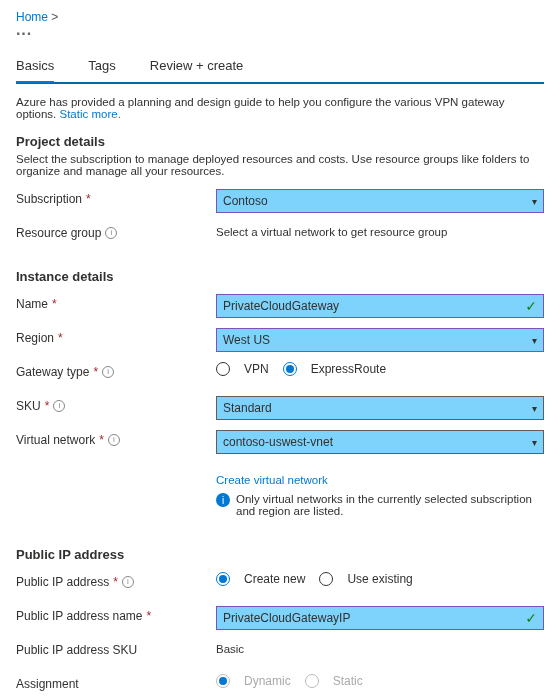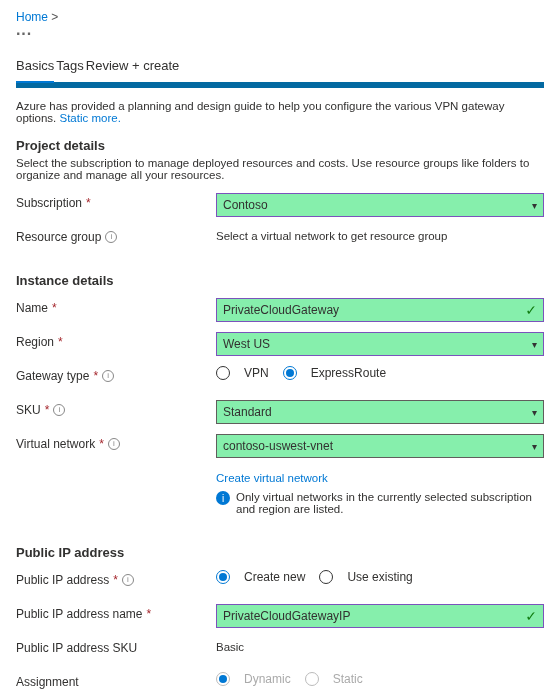--- a/index.html
+++ b/index.html
@@ -10,50 +10,50 @@
     color: #323130;
     background: #fff;
     width: 560px;
   }
   .content { padding: 10px 16px 0 16px; }
   .breadcrumb { color: #0078d4; font-size: 12px; margin-bottom: 2px; }
   .breadcrumb span { cursor: pointer; }
   .chev { color: #555; }
   h1 { font-size: 22px; font-weight: 600; margin: 2px 0 10px 0; display:flex; align-items:center; gap:8px;}
   .dots { color:#666; font-size:16px; line-height:1; }
-  .tabs { border-bottom: 6px solid #0369a1; display:flex; gap:2px; font-size:13px; }
+  .tabs { border-bottom: 2px solid #0369a1; display:flex; gap:34px; font-size:13px; }
   .tab { padding: 6px 0 8px 0; cursor:pointer; color:#323130; }
   .tab.active { border-bottom: 2px solid #0078d4; font-weight:400; margin-bottom:-1px; }
   .intro { margin: 12px 0 14px 0; font-size:11.5px; color:#323130; }
   .link { color:#0078d4; cursor:pointer; }
   .section-title { font-weight:600; font-size:13px; margin: 6px 0 4px 0; }
   .section-desc { font-size:11.5px; color:#323130; margin-bottom:12px; }
   .row { display:flex; align-items:flex-start; margin-bottom:10px; min-height:24px; }
   .label-col { width: 200px; flex:none; display:flex; align-items:center; gap:4px; font-size:12px; padding-top:3px;}
   .field-col { flex:1; }
   .req { color:#a4262c; }
   .info-icon { width:12px; height:12px; border:1px solid #888; border-radius:50%; display:inline-flex; align-items:center; justify-content:center; font-size:8px; color:#888; line-height:1; }
   .select, .textinput {
     width: 100%; height:24px; border:1px solid #7b53bc; font-size:12px;
     padding: 0 6px; display:flex; align-items:center; justify-content:space-between;
-    background:#86efac;
+    background:#7dd3fc;
   }
   .select.plain { border-color:#605e5c; }
   .chevd { font-size:10px; color:#333; }
   .textinput.valid { border-color:#7b53bc; }
   .check { color:#107c10; font-size:14px; }
   .static-text { font-size:11.5px; color:#323130; padding-top:3px; }
   .radio-row { display:flex; align-items:center; gap:14px; }
   .radio { width:14px; height:14px; border:1px solid #333; border-radius:50%; display:inline-flex; align-items:center; justify-content:center; }
   .radio.selected::after { content:""; width:8px; height:8px; background:#0078d4; border-radius:50%; }
   .radio.selected { border-color:#0078d4; }
   .radio.disabled { border-color:#bbb; }
   .radio-label { font-size:12px; }
   .radio-label.disabled { color:#aaa; }
-  .sublink { color:#0078d4; font-size:11.5px; margin-top:14px; cursor:pointer; display:inline-block; }
+  .sublink { color:#0078d4; font-size:11.5px; margin-top:20px; cursor:pointer; display:inline-block; }
   .infomsg { display:flex; gap:6px; font-size:11.5px; margin-top:6px; color:#323130; }
   .infoc { width:14px; height:14px; background:#0078d4; color:#fff; border-radius:50%; display:flex; align-items:center; justify-content:center; font-size:10px; flex:none;}
   .spacer6 { height:6px; }
   .spacer12 { height:14px; }
 </style>
 </head>
 <body>
 
 <div class="content">
 

